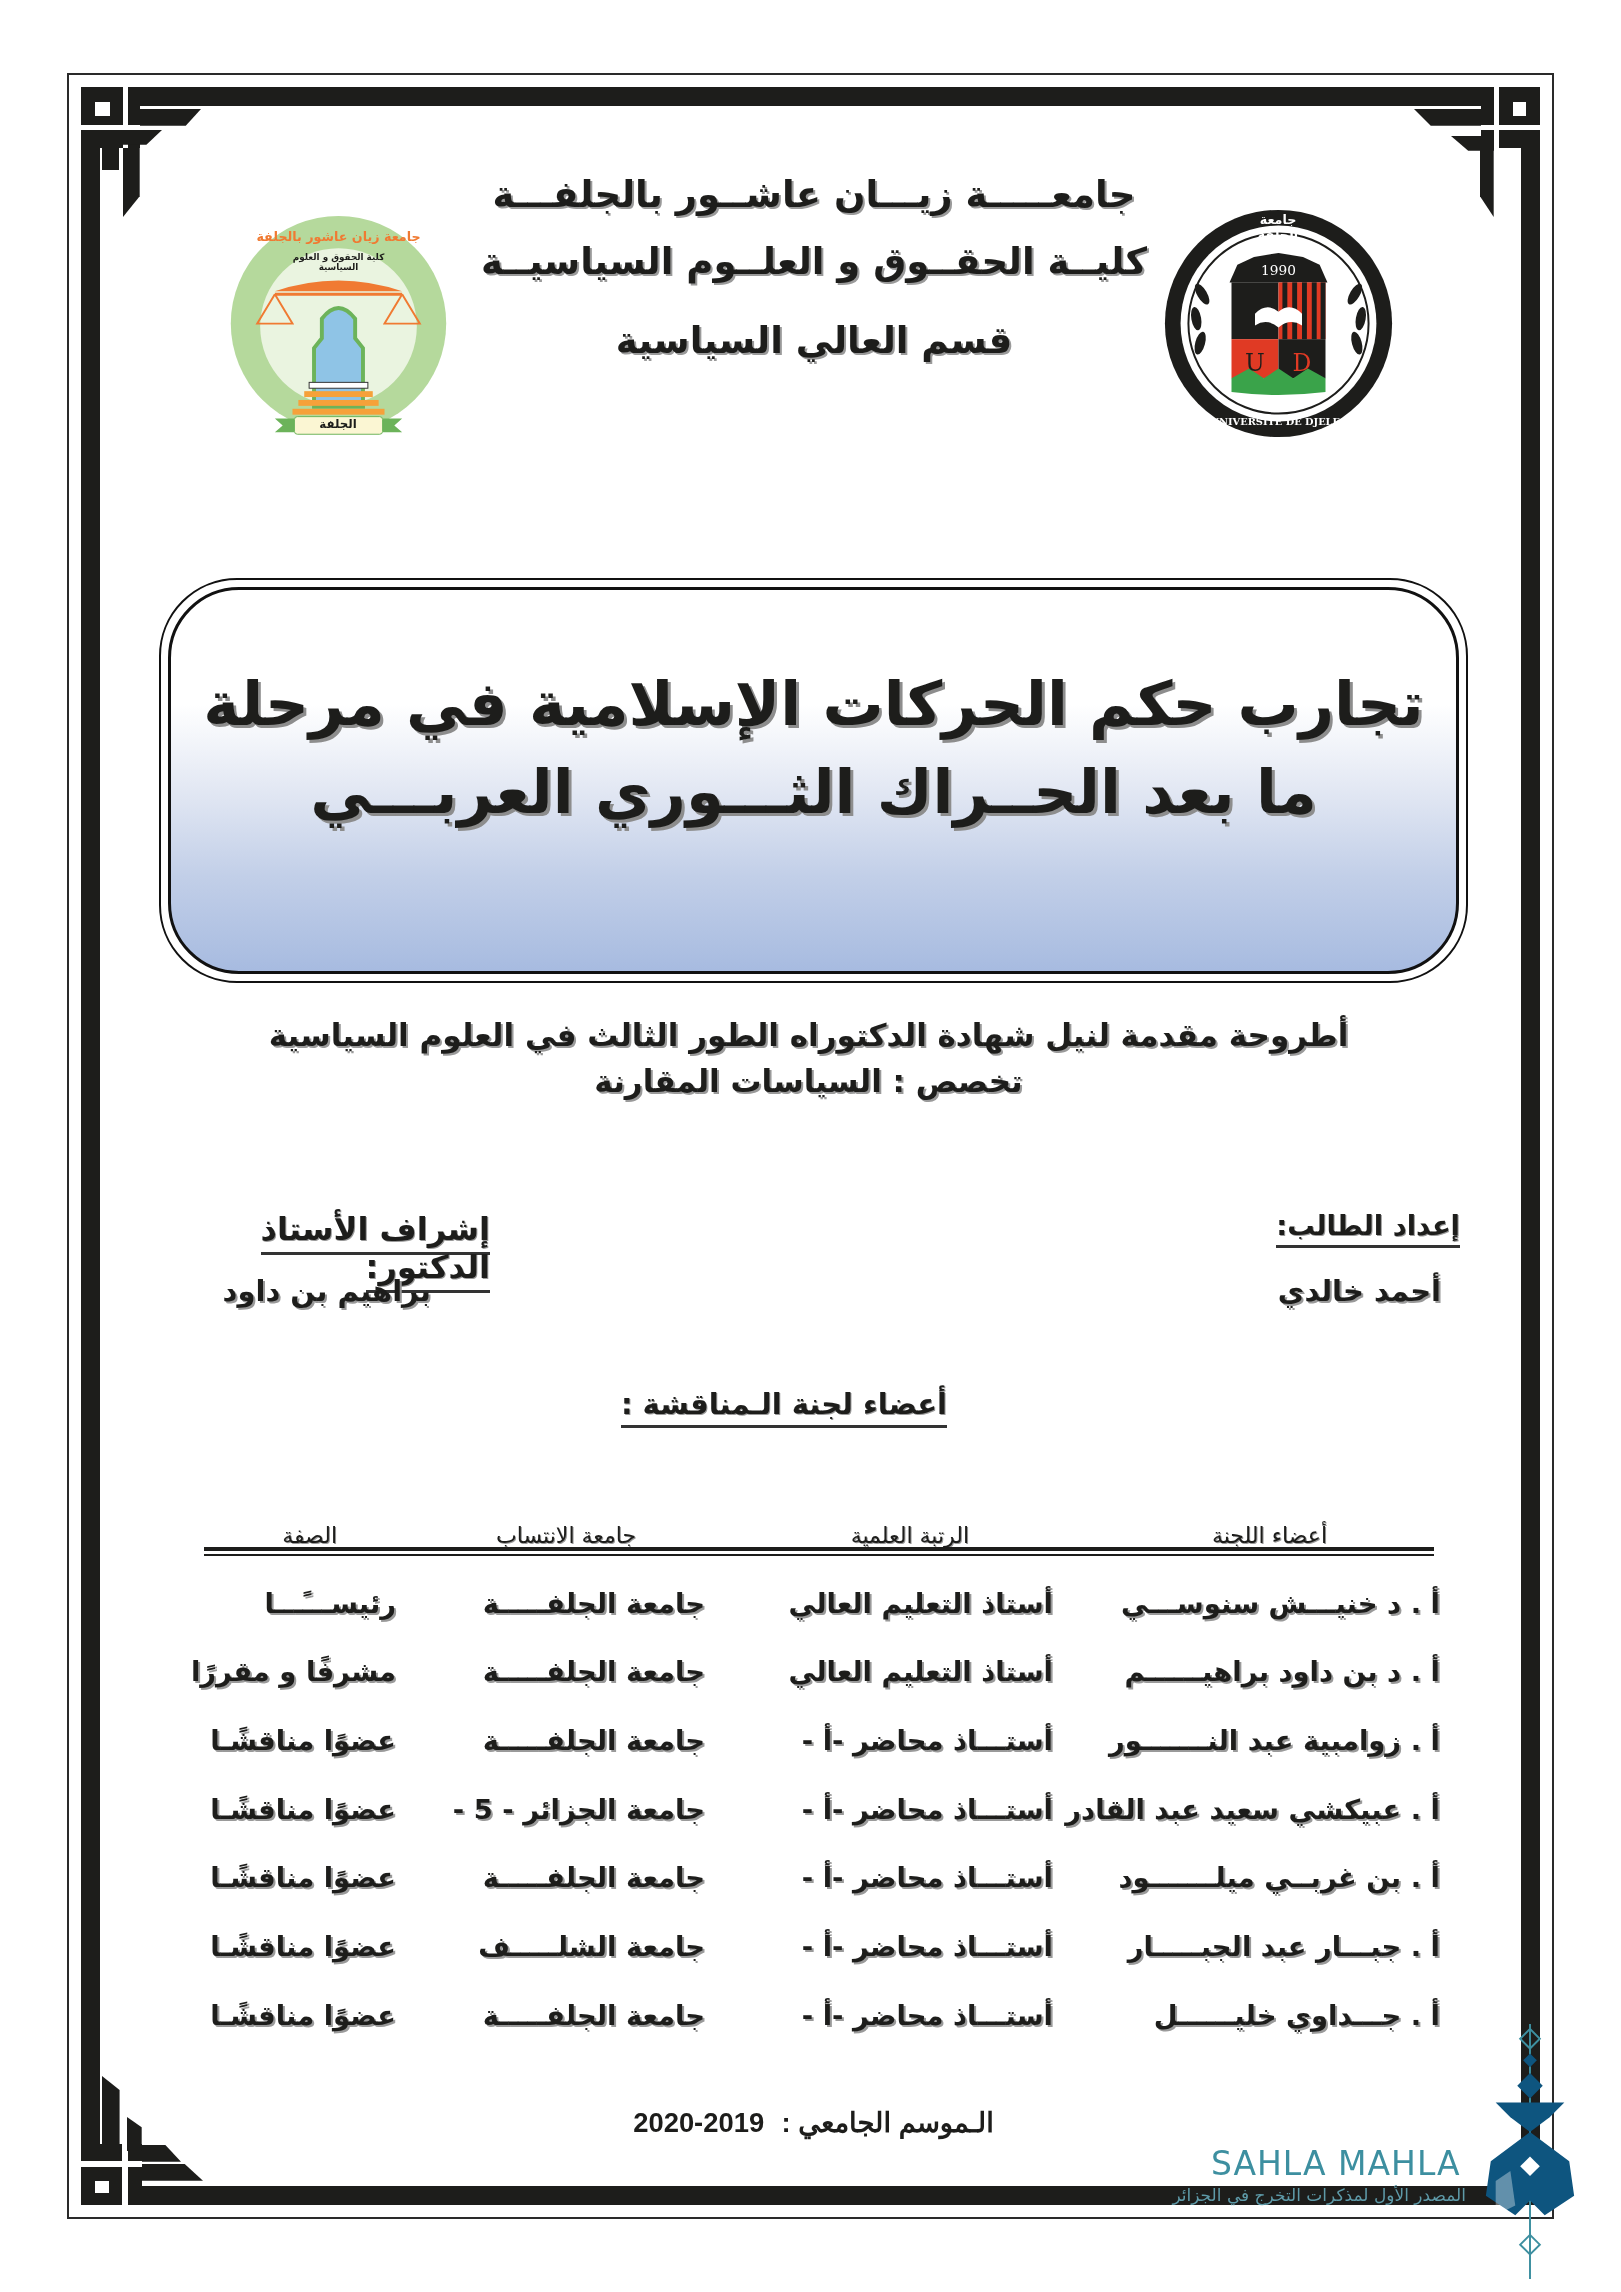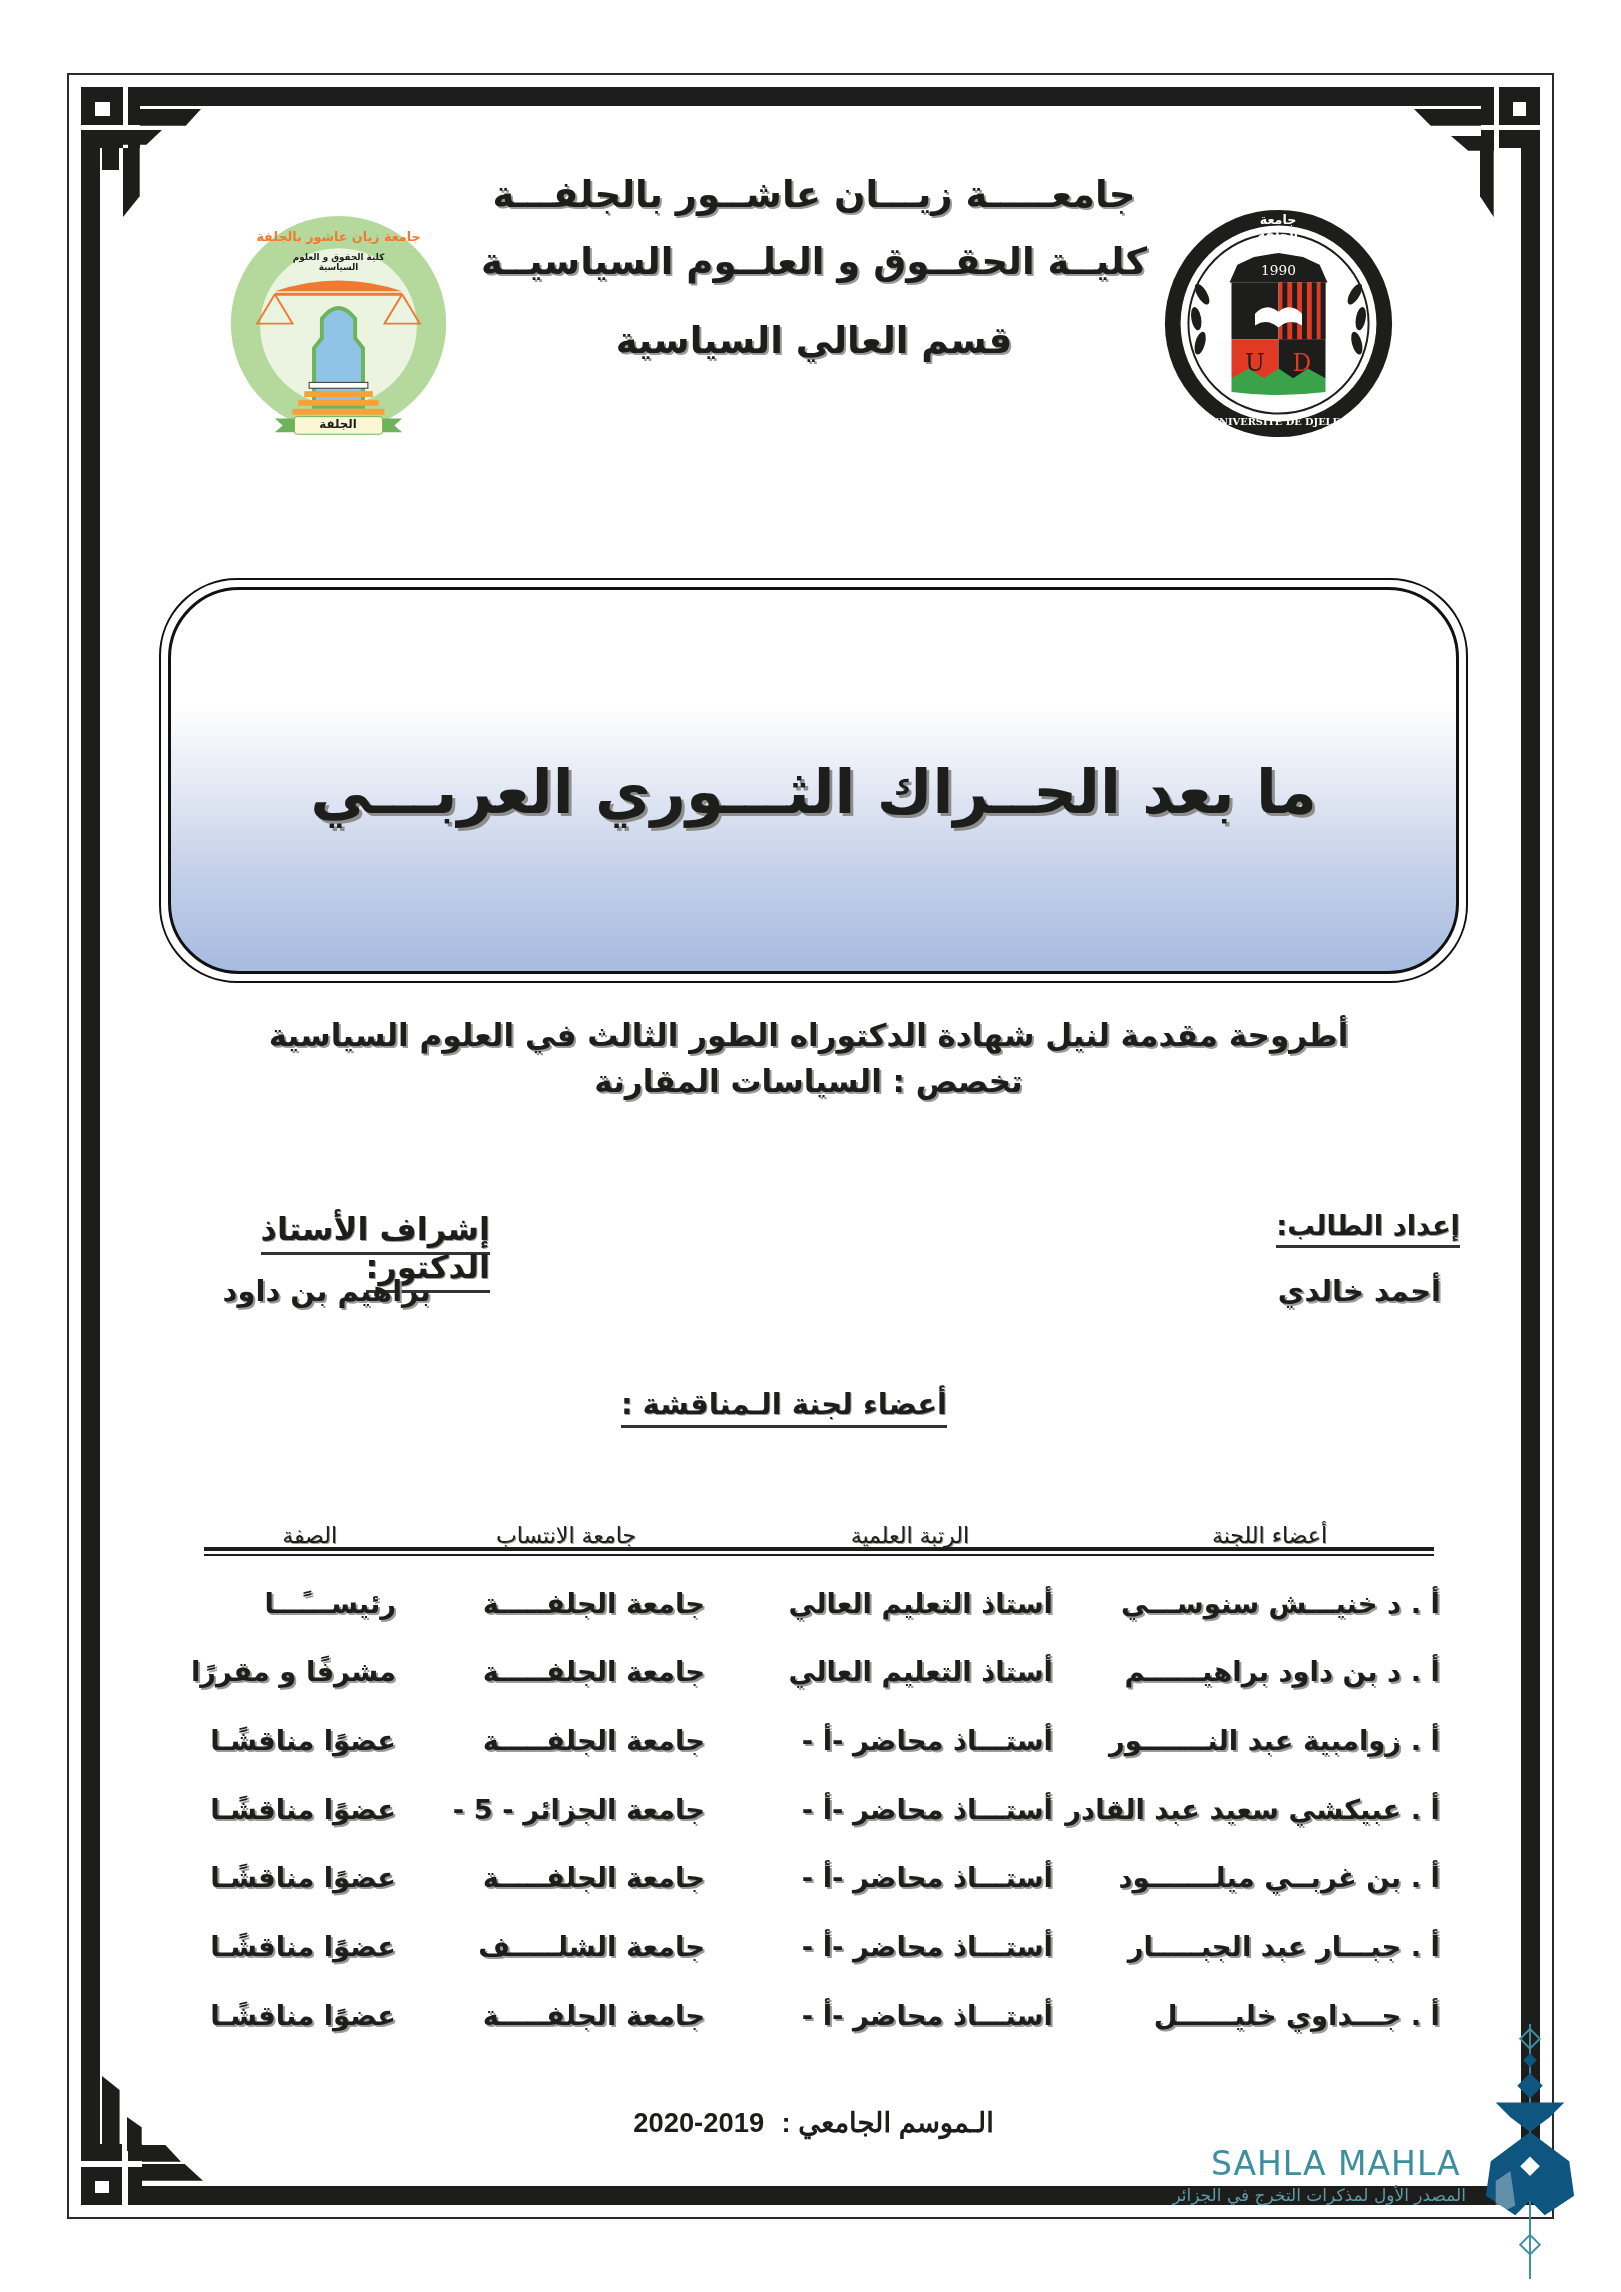--- a/index.html
+++ b/index.html
@@ -138,20 +138,21 @@
     <path d="M190 212 L170 212 L170 226 L190 226 L182 219 Z" fill="#6cb35a"></path>
     <rect x="80" y="210" width="90" height="18" rx="3" fill="#fbf6d3" stroke="#6cb35a" stroke-width="1"></rect>
   </svg>
   <div style="position:absolute;left:78px;top:206px;width:88px;text-align:center;font-size:11.8px;font-weight:bold;">الجلفة</div>
   <div class="rtl" style="position:absolute;left:39px;top:17.6px;width:167px;text-align:center;font-size:12.7px;font-weight:bold;color:#f07a32;">جامعة زيان عاشور بالجلفة</div>
   <div class="rtl" style="position:absolute;left:59px;top:41px;width:127px;text-align:center;font-size:8.8px;font-weight:bold;">كلية الحقوق و العلوم السياسية</div>
 </div>
 
 <div class="abs title-box">
   <div class="title-inner">
+    <div class="rtl big-title" style="position:absolute;left:0;right:0;top:69px;">تجارب حكم الحركات الإسلامية في مرحلة</div>
     <div class="rtl big-title" style="position:absolute;left:0;right:0;top:157px;">ما بعد الحــراك الثـــوري العربـــي</div>
   </div>
 </div>
 
 <div class="abs rtl hdr" style="left:235px;top:1017px;width:1147px;font-size:31px;">أطروحة مقدمة لنيل شهادة الدكتوراه الطور الثالث في العلوم السياسية</div>
 <div class="abs rtl hdr" style="left:235px;top:1063px;width:1147px;font-size:31px;">تخصص : السياسات المقارنة</div>
 
 <div class="abs rtl" style="left:1264px;top:1210px;width:196px;text-align:right;font-size:27.4px;font-weight:bold;text-shadow:1px 1px 0 #999;">
   <span class="underline">إعداد الطالب:</span>
 </div>

